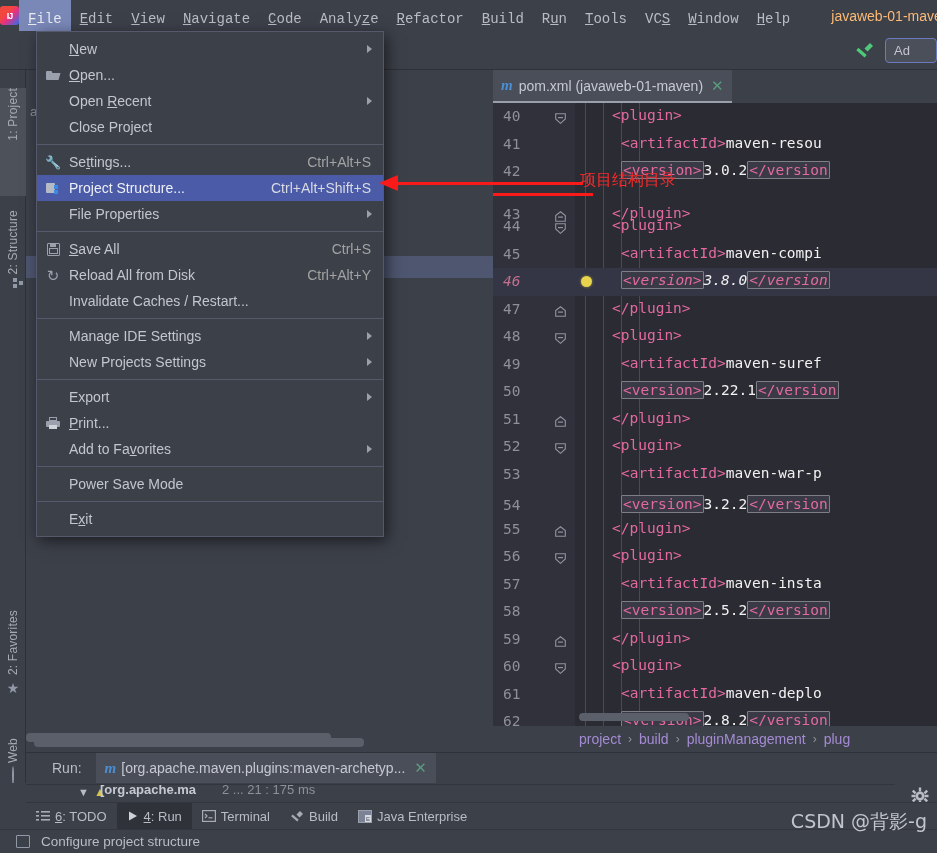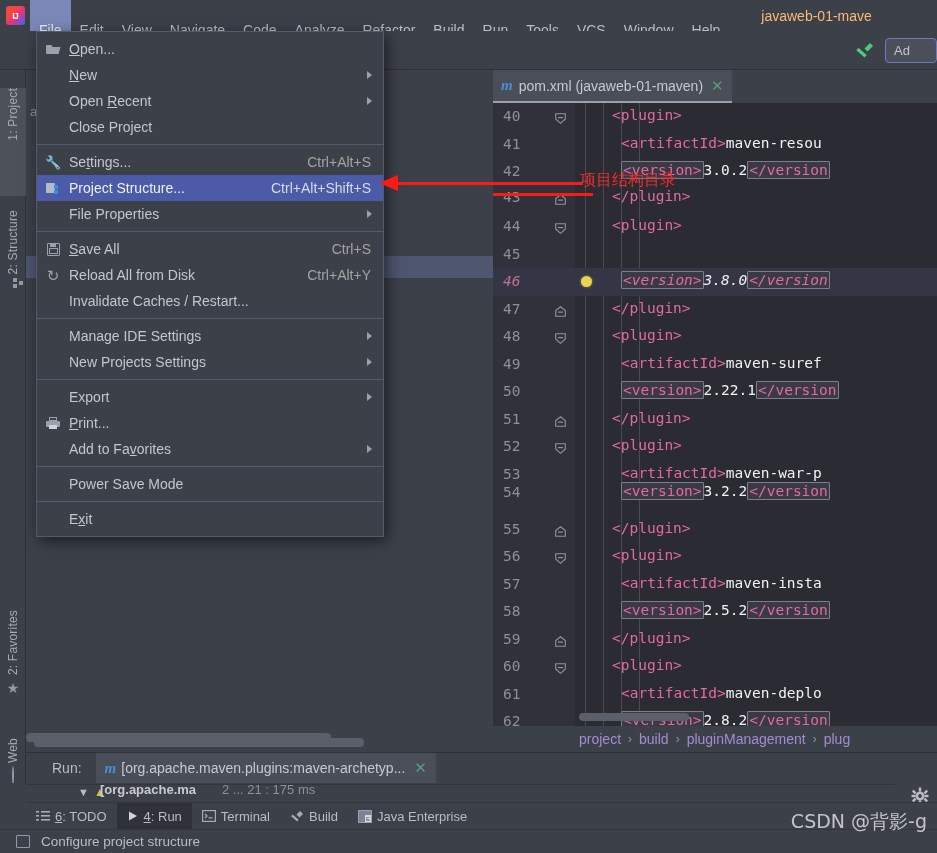--- a/index.html
+++ b/index.html
@@ -31,22 +31,22 @@
     position: relative;
   }
   .ij-logo-box:after {
     content: "IJ";
     position: absolute; left: 0; top: 0; right: 0; bottom: 0;
     font-size: 9px; color: #fff; font-weight: bold;
     display: flex; align-items: center; justify-content: center;
     letter-spacing: -1px;
   }
   .menu-item {
-    padding: 15px 9px; height: 31px; line-height: 31px;
-    font-size: 14px; color: #b9bcc4; white-space: nowrap; cursor: default;
+    padding: 4px 9px; height: 31px; line-height: 31px;
+    font-size: 14px; color: #b9bcc4; white-space: nowrap; cursor: default; font-family: Liberation Mono, monospace;
   }
   .menu-item.active { background: #7a88b8; color: #e8eaf0; }
   .menu-item u { text-decoration: underline; }
   .proj-title {
     margin-left: 32px; font-size: 14px; color: #fdba74; white-space: nowrap;
   }
 
   
   .toolbar2 {
     position: absolute; left: 0; top: 31px; width: 937px; height: 39px;
@@ -519,38 +519,39 @@
             <span class="codetext" style="left: 119px;"><span class="tk-tag">&lt;plugin&gt;</span></span>
           </div>
           <div class="code-line" style="top: 27.5px;">
             <span class="lnum">41</span>
             <span class="codetext" style="left: 128px;"><span class="tk-tag">&lt;artifactId&gt;</span><span class="tk-val">maven-resou</span></span>
           </div>
           <div class="code-line" style="top: 55px;">
             <span class="lnum">42</span>
             <span class="codetext" style="left: 128px;"><span class="tk-box tk-tag">&lt;version&gt;</span><span class="tk-val">3.0.2</span><span class="tk-box tk-tag">&lt;/version</span></span>
           </div>
-          <div class="code-line" style="top: 81px; padding-left: 35px;">
+          <div class="code-line" style="top: 98px; padding-left: 35px;">
             <span class="lnum">43</span>
             <span class="fold"><svg width="11" height="11" viewBox="0 0 11 11">
                 <path d="M0.7 10.3 H10.3 V4.6 L5.5 0.7 L0.7 4.6 Z" fill="none" stroke="#9094a0" stroke-width="1.1"></path>
                 <rect x="3" y="5.5" width="5" height="1.2" fill="#9094a0"></rect>
               </svg></span>
             <span class="codetext" style="left: 119px;"><span class="tk-tag">&lt;/plugin&gt;</span></span>
           </div>
           <div class="code-line" style="top: 110px;">
             <span class="lnum">44</span>
             <span class="fold"><svg width="11" height="11" viewBox="0 0 11 11">
                 <path d="M0.7 0.7 H10.3 V6 L5.5 10.3 L0.7 6 Z" fill="none" stroke="#9094a0" stroke-width="1.1"></path>
                 <rect x="3" y="4" width="5" height="1.2" fill="#9094a0"></rect>
               </svg></span>
             <span class="codetext" style="left: 119px;"><span class="tk-tag">&lt;plugin&gt;</span></span>
           </div>
           <div class="code-line" style="top: 137.5px;">
             <span class="lnum">45</span>
+            <span class="codetext" style="left: 128px;"><span class="tk-tag">&lt;artifactId&gt;</span><span class="tk-val">maven-compi</span></span>
           </div>
           <div class="code-line cur" style="top: 165px;">
             <span class="lnum">46</span>
             <span class="bulb" style="left: 88px; top: 8px;"></span>
             <span class="codetext" style="left: 128px;"><span class="tk-box tk-tag">&lt;version&gt;</span><span class="tk-val">3.8.0</span><span class="tk-box tk-tag">&lt;/version</span></span>
           </div>
           <div class="code-line" style="top: 192.5px;">
             <span class="lnum">47</span>
             <span class="fold"><svg width="11" height="11" viewBox="0 0 11 11">
                 <path d="M0.7 10.3 H10.3 V4.6 L5.5 0.7 L0.7 4.6 Z" fill="none" stroke="#9094a0" stroke-width="1.1"></path>
@@ -587,21 +588,21 @@
             <span class="fold"><svg width="11" height="11" viewBox="0 0 11 11">
                 <path d="M0.7 0.7 H10.3 V6 L5.5 10.3 L0.7 6 Z" fill="none" stroke="#9094a0" stroke-width="1.1"></path>
                 <rect x="3" y="4" width="5" height="1.2" fill="#9094a0"></rect>
               </svg></span>
             <span class="codetext" style="left: 119px;"><span class="tk-tag">&lt;plugin&gt;</span></span>
           </div>
           <div class="code-line" style="top: 357.5px;">
             <span class="lnum">53</span>
             <span class="codetext" style="left: 128px;"><span class="tk-tag">&lt;artifactId&gt;</span><span class="tk-val">maven-war-p</span></span>
           </div>
-          <div class="code-line" style="top: 376px;">
+          <div class="code-line" style="top: 389px;">
             <span class="lnum">54</span>
             <span class="codetext" style="left: 128px;"><span class="tk-box tk-tag">&lt;version&gt;</span><span class="tk-val">3.2.2</span><span class="tk-box tk-tag">&lt;/version</span></span>
           </div>
           <div class="code-line" style="top: 412.5px;">
             <span class="lnum">55</span>
             <span class="fold"><svg width="11" height="11" viewBox="0 0 11 11">
                 <path d="M0.7 10.3 H10.3 V4.6 L5.5 0.7 L0.7 4.6 Z" fill="none" stroke="#9094a0" stroke-width="1.1"></path>
                 <rect x="3" y="5.5" width="5" height="1.2" fill="#9094a0"></rect>
               </svg></span>
             <span class="codetext" style="left: 119px;"><span class="tk-tag">&lt;/plugin&gt;</span></span>
@@ -757,29 +758,29 @@
   </div>
 
   <div class="statusbar">
     <div class="sb-ico"></div>
     <div class="sb-text">Configure project structure</div>
   </div>
 
   <div class="fmenu">
     <div id="fmenu-rows">
         <div class="fmenu-row">
+          <span class="fmenu-ico"></span>
+          <span class="fmenu-lbl"><u>N</u>ew</span>
+          <span class="fmenu-arrow"></span>
+        </div>
+        <div class="fmenu-row">
           <span class="fmenu-ico">
             <span class="ico-folder-open"></span>
           </span>
           <span class="fmenu-lbl"><u>O</u>pen...</span>
-        </div>
-        <div class="fmenu-row">
-          <span class="fmenu-ico"></span>
-          <span class="fmenu-lbl"><u>N</u>ew</span>
-          <span class="fmenu-arrow"></span>
         </div>
         <div class="fmenu-row">
           <span class="fmenu-ico"></span>
           <span class="fmenu-lbl">Open <u>R</u>ecent</span>
           <span class="fmenu-arrow"></span>
         </div>
         <div class="fmenu-row">
           <span class="fmenu-ico"></span>
           <span class="fmenu-lbl">Close Project</span>
         </div>

